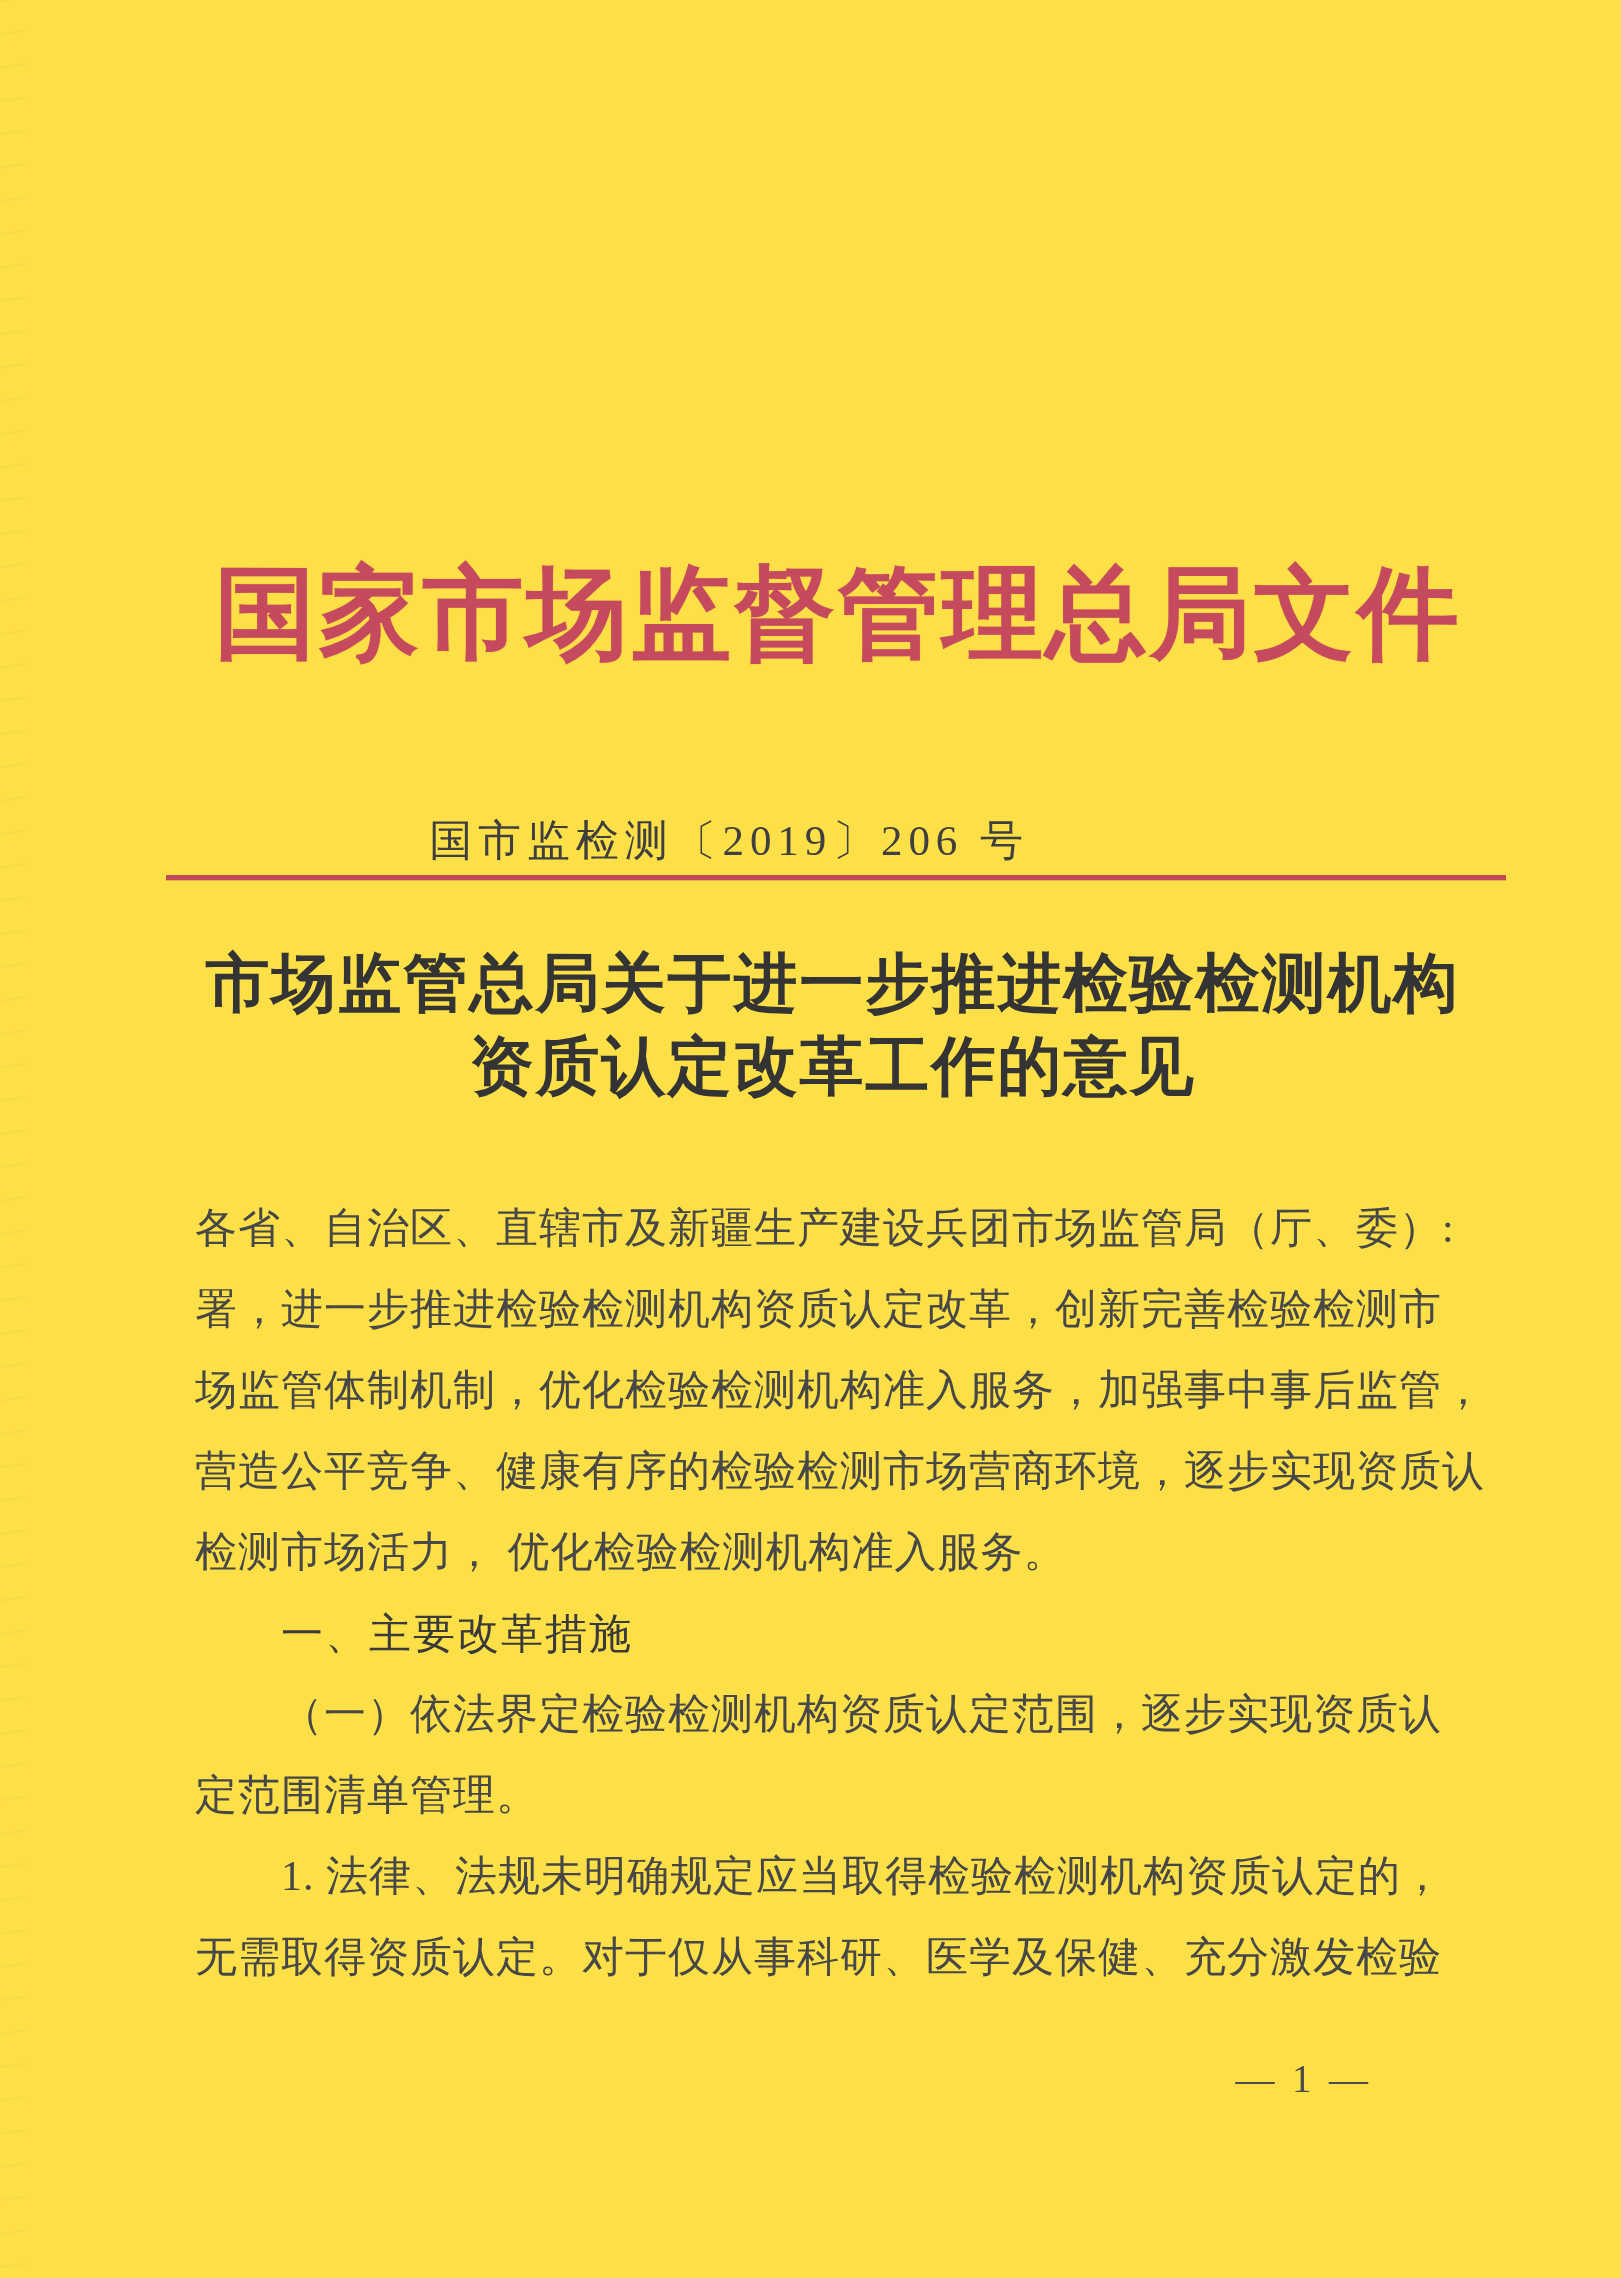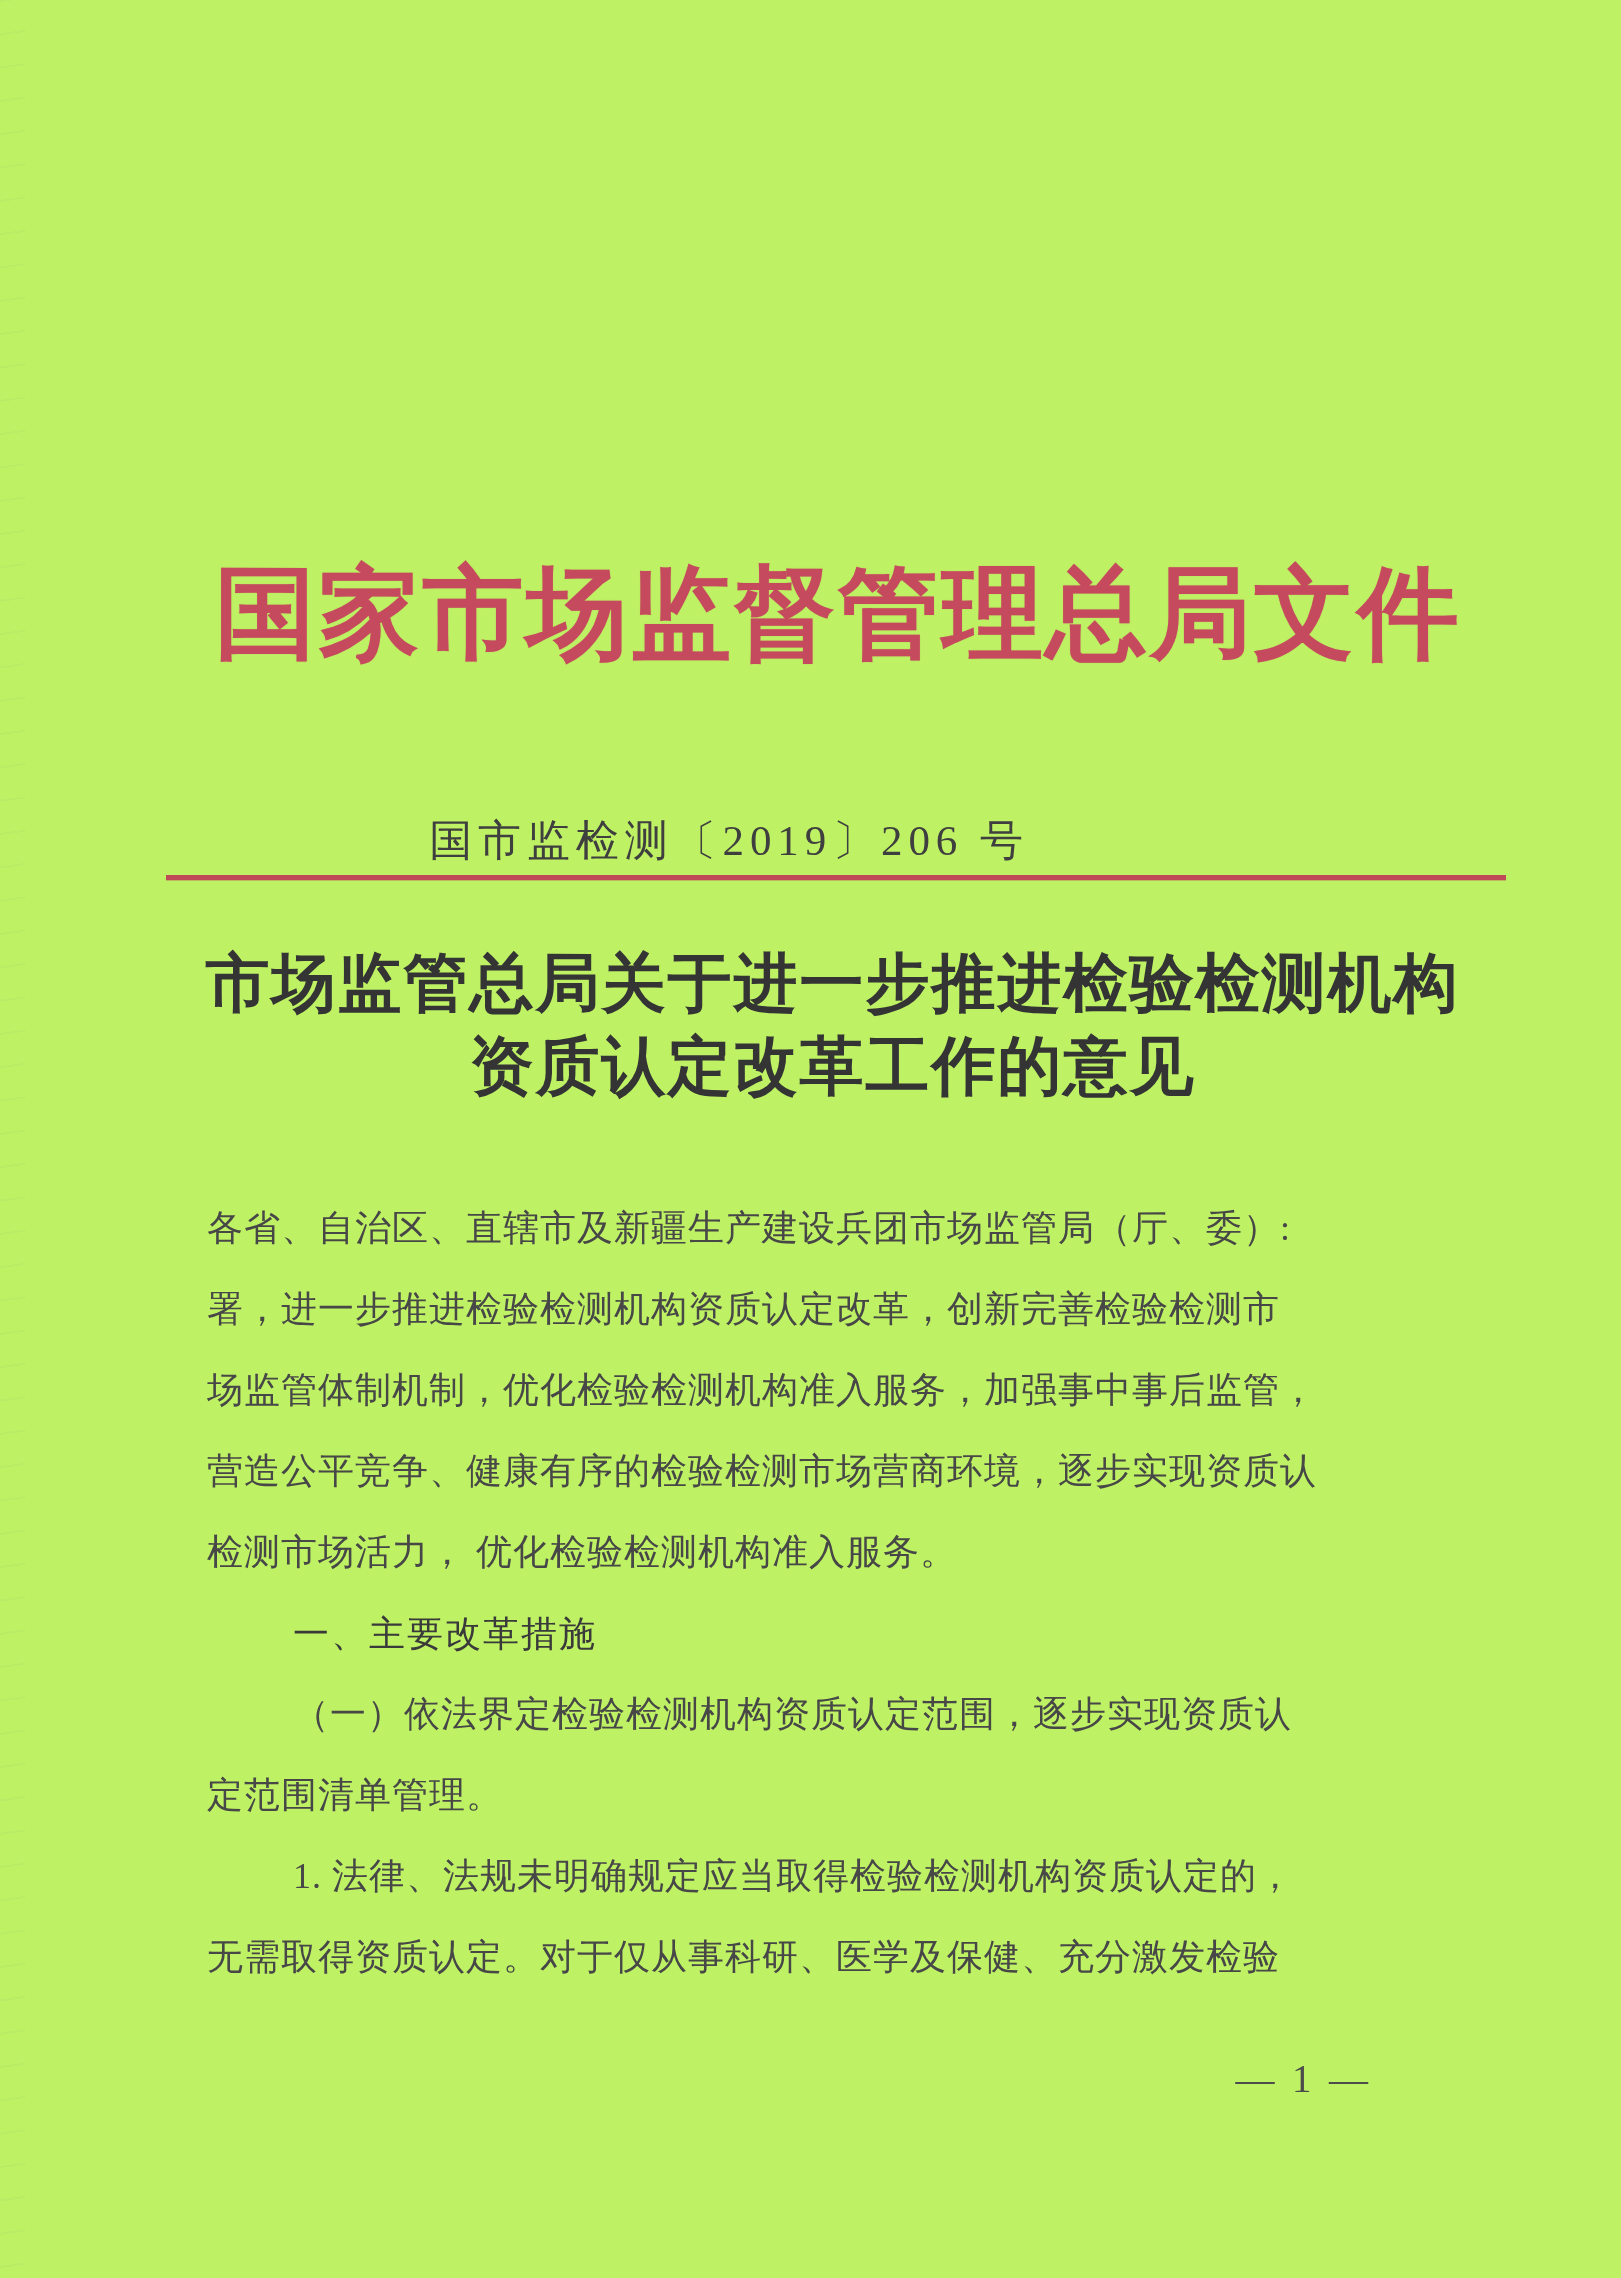--- a/index.html
+++ b/index.html
@@ -13,21 +13,21 @@
   body {
     width: 1622px;
     height: 2278px;
     position: relative;
     font-family: "Liberation Serif", "DejaVu Serif", serif;
     overflow: hidden;
   }
   .page {
     position: absolute;
     inset: 0;
-    background: #bef264;
+    background: #fde047;
   }
   
   .scan-edge {
     position: absolute;
     left: 0; top: 0;
     width: 25px; height: 100%;
     background:
       repeating-linear-gradient(
         172deg,
         rgba(120,130,135,0.10) 0 2px,
@@ -83,25 +83,24 @@
     line-height: 83px;
     letter-spacing: 2px;
     color: var(--title-text);
     font-family: "Liberation Sans", "DejaVu Sans", sans-serif;
   }
   .body-text {
     position: absolute;
     top: 1188px;
     left: 195px;
     width: 1241px;
-    font-size: 36px;
+    font-size: 42px;
     line-height: 81px;
     letter-spacing: 1px;
     color: var(--body-text);
-    margin-left: 12px;
   }
   .body-text p {
     margin: 0;
     white-space: nowrap;
   }
   .body-text p.indent { text-indent: 86px; }
   .body-text p.heading {
     font-weight: normal;
     color: #3a3a3a;
     font-family: "Liberation Sans", "DejaVu Sans", sans-serif;

